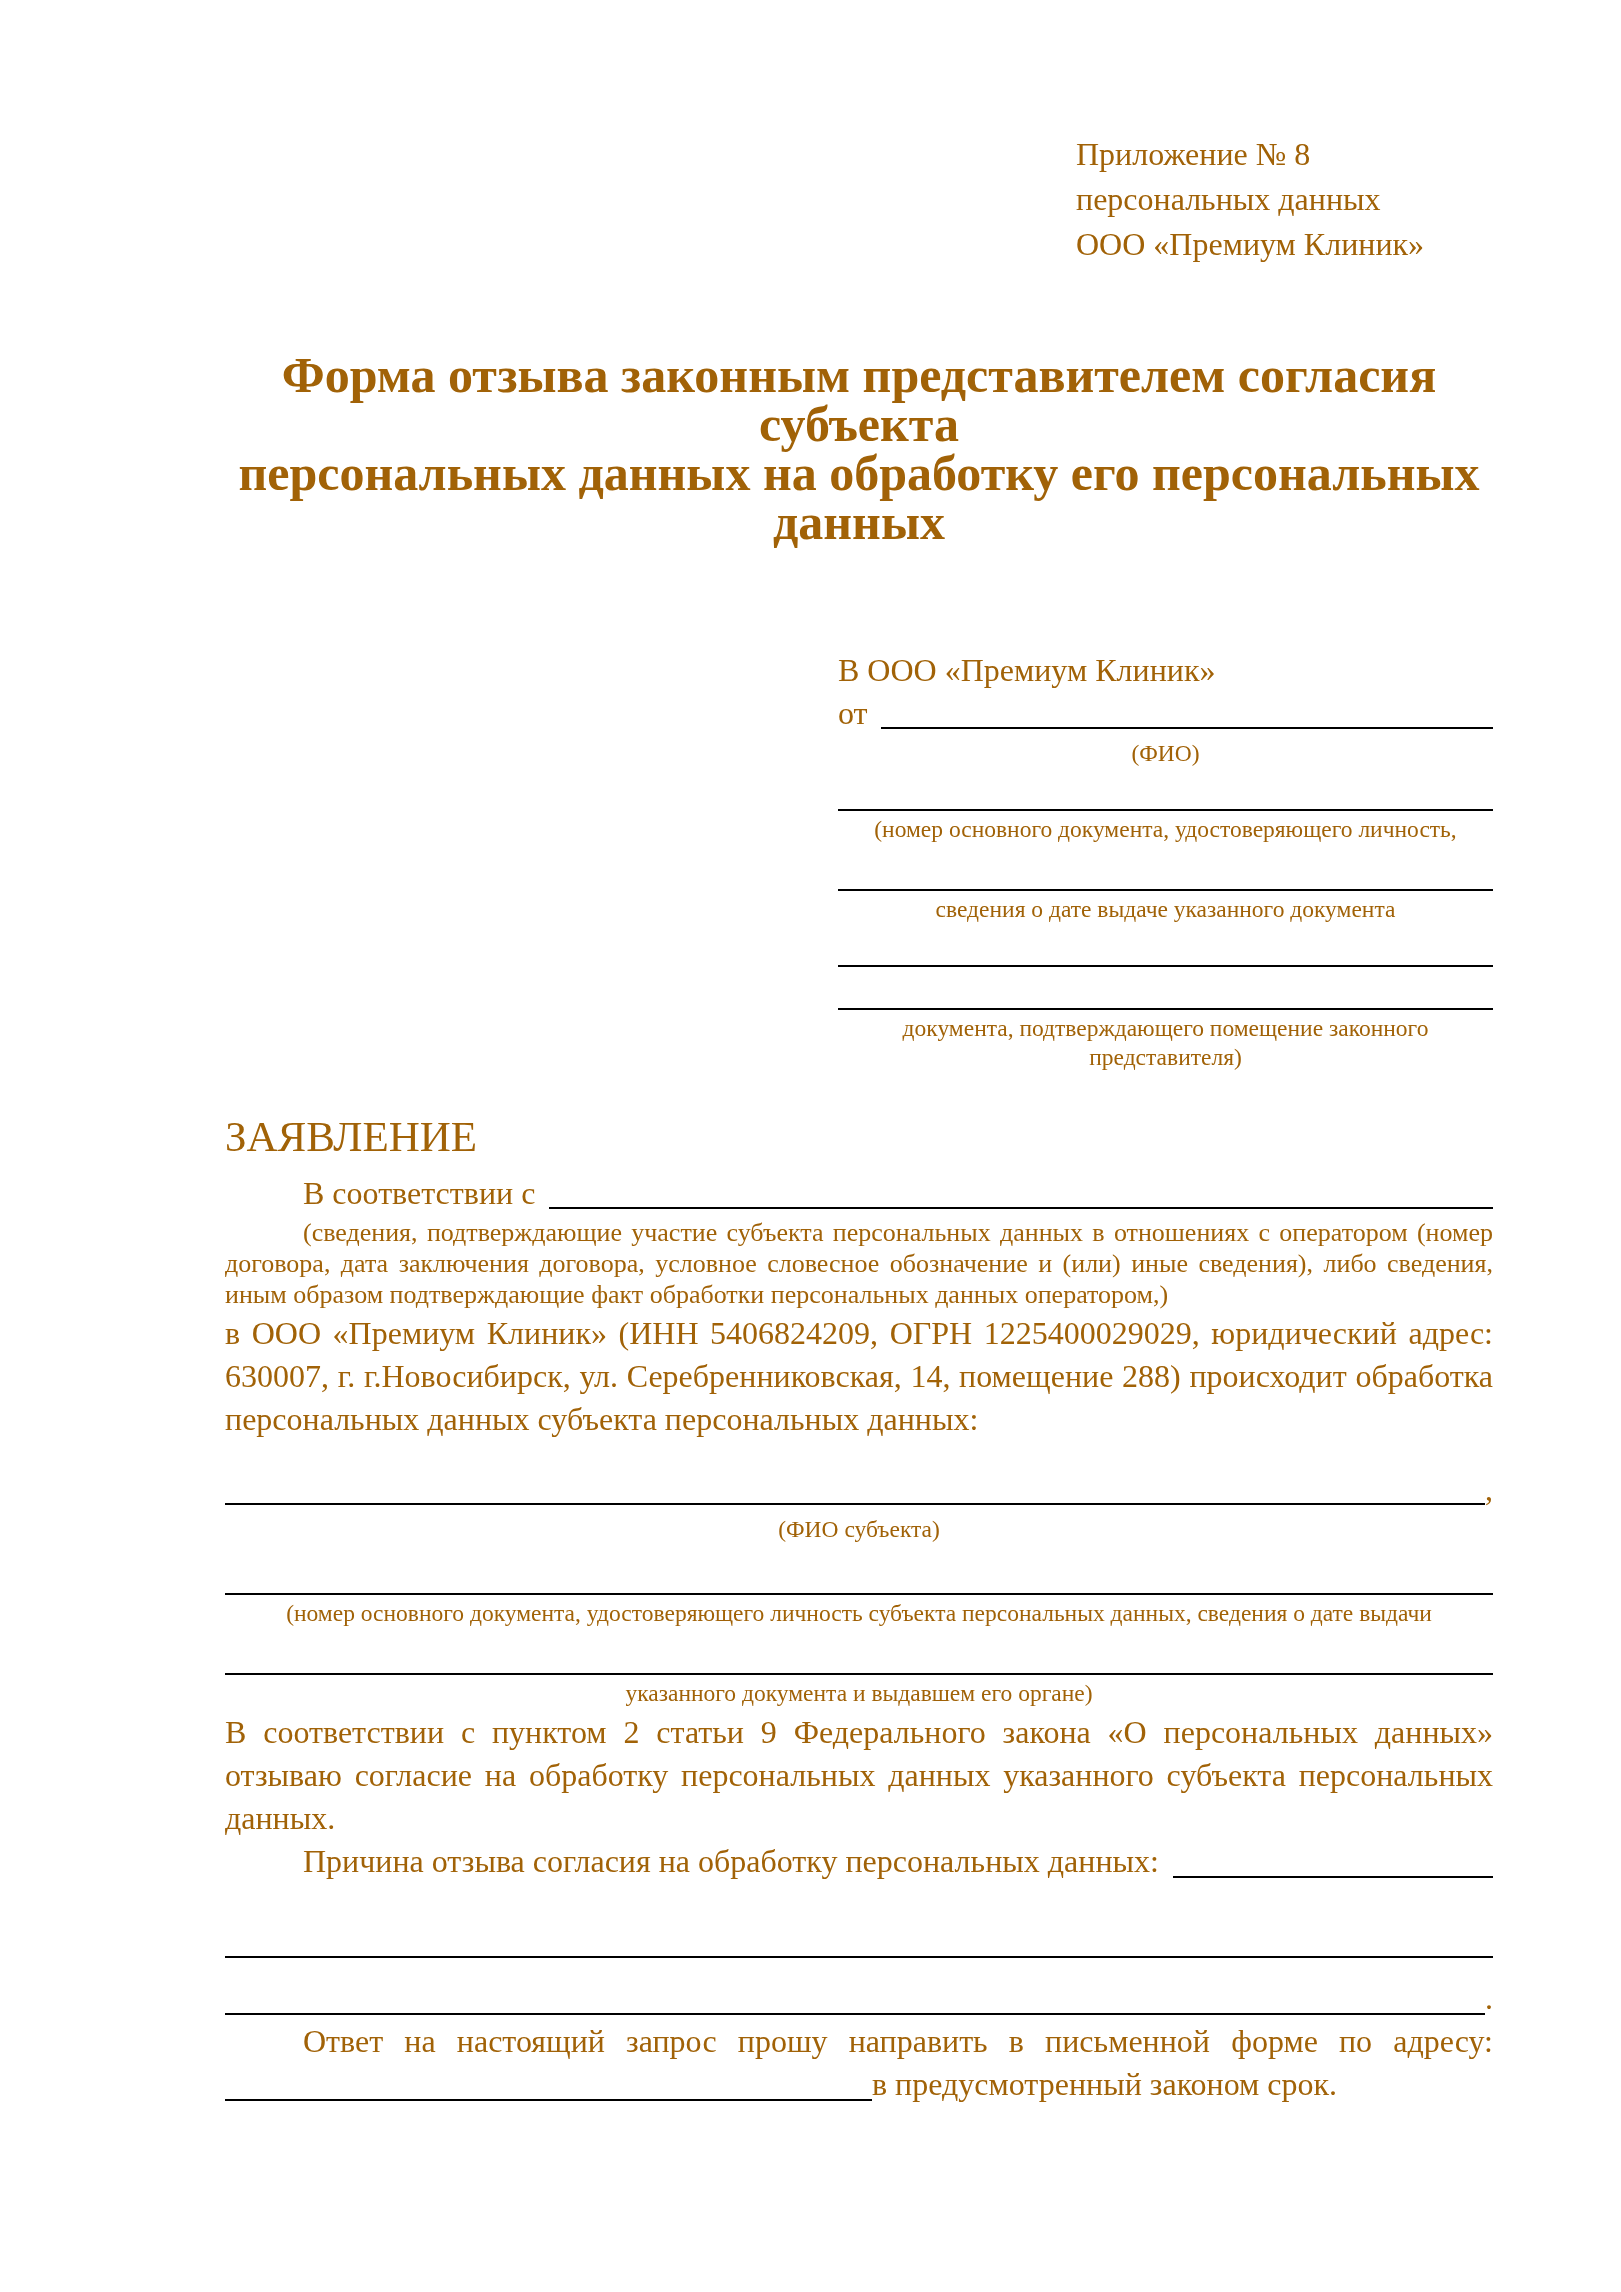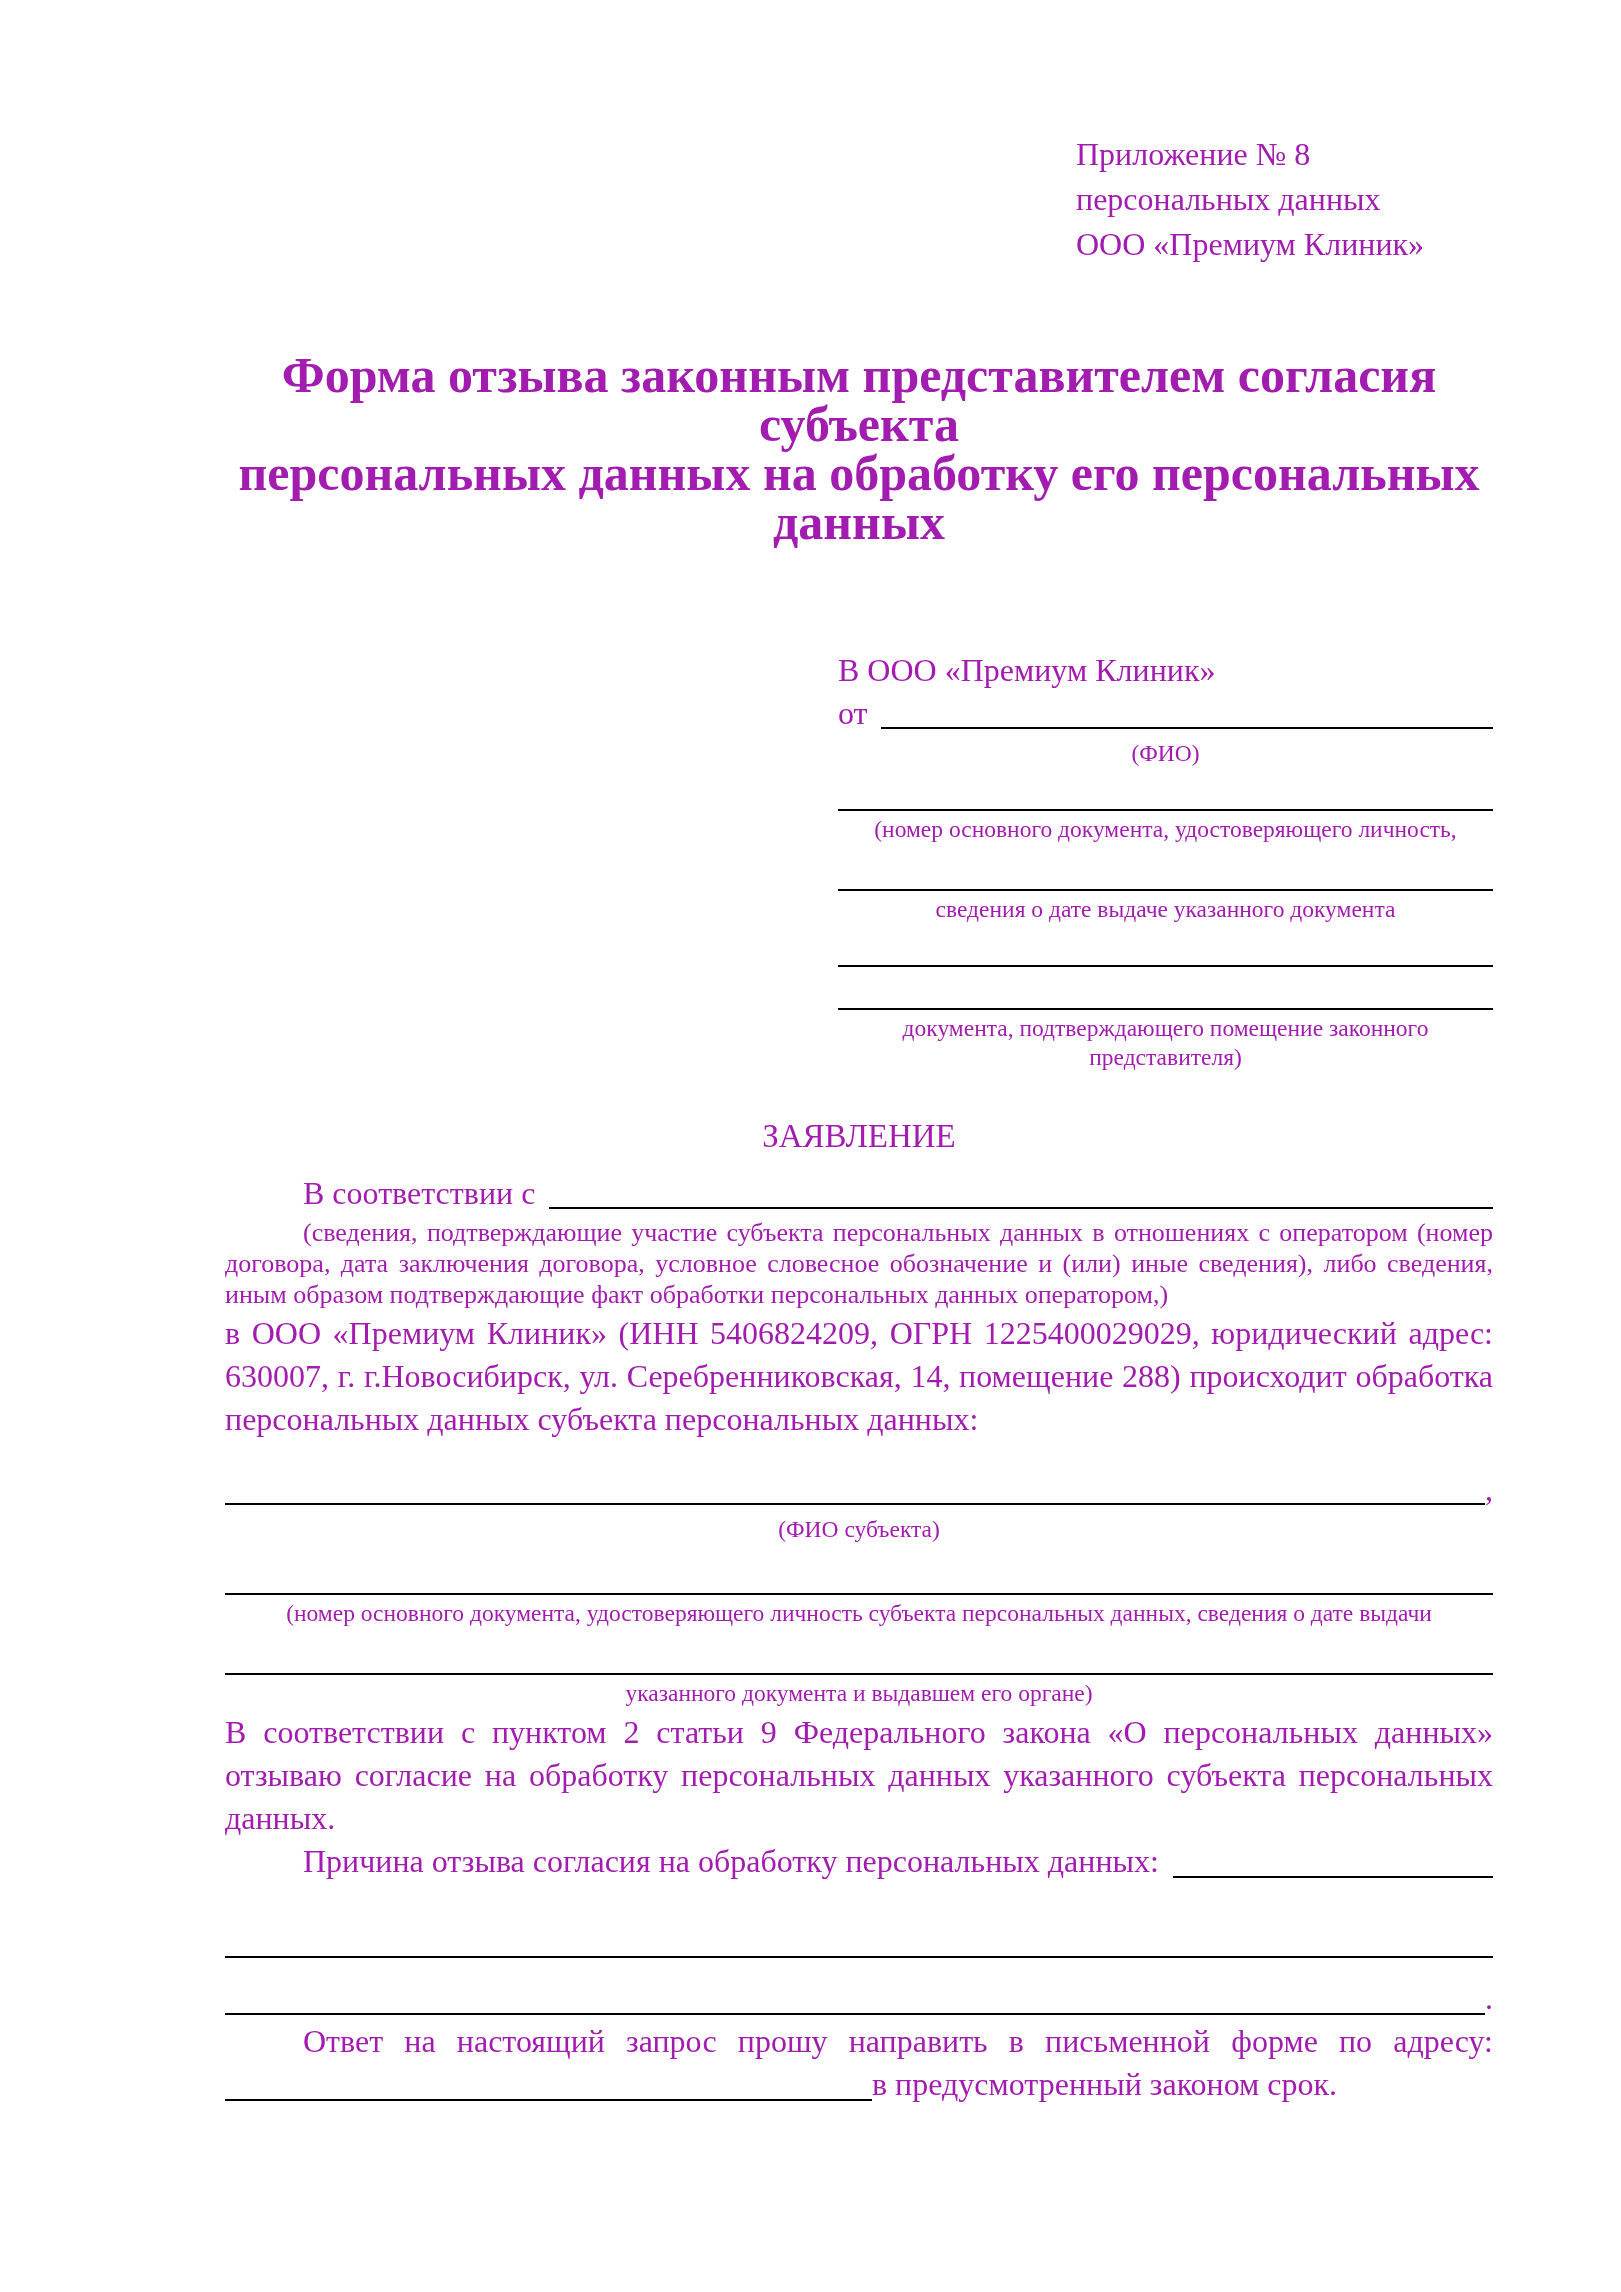--- a/index.html
+++ b/index.html
@@ -3,21 +3,21 @@
 <meta charset="utf-8">
 <style>
   * { margin: 0; padding: 0; box-sizing: border-box; }
   html, body { background: #ffffff; }
   .page {
     position: relative;
     width: 1621px;
     height: 2293px;
     margin: 0 auto;
     background: #ffffff;
-    color: #a21caf;
+    color: #a16207;
     font-family: "Liberation Serif", "DejaVu Serif", serif;
     overflow: hidden;
   }
   .content { padding: 132px 128px 0 225px; }
 
   .fs-body  { font-size: 32px; line-height: 43px; }
 
   .appendix { margin-left: 851px; font-size: 32px; line-height: 45px; }
 
   .title {
@@ -40,22 +40,22 @@
   }
   .caption {
     text-align: center;
     font-size: 23.5px;
     line-height: 29px;
     padding-top: 3.9px;
   }
 
   .heading {
     margin-top: 41px;
-    text-align: center;
-    font-size: 33px;
+    text-align: left;
+    font-size: 43px;
     line-height: 47px;
   }
 
   .justify { text-align: justify; }
   .force-justify { text-align: justify; text-align-last: justify; }
   .indent { text-indent: 78px; }
   .pad-indent { padding-left: 78px; }
 
   .note { font-size: 26px; line-height: 31px; }
 

